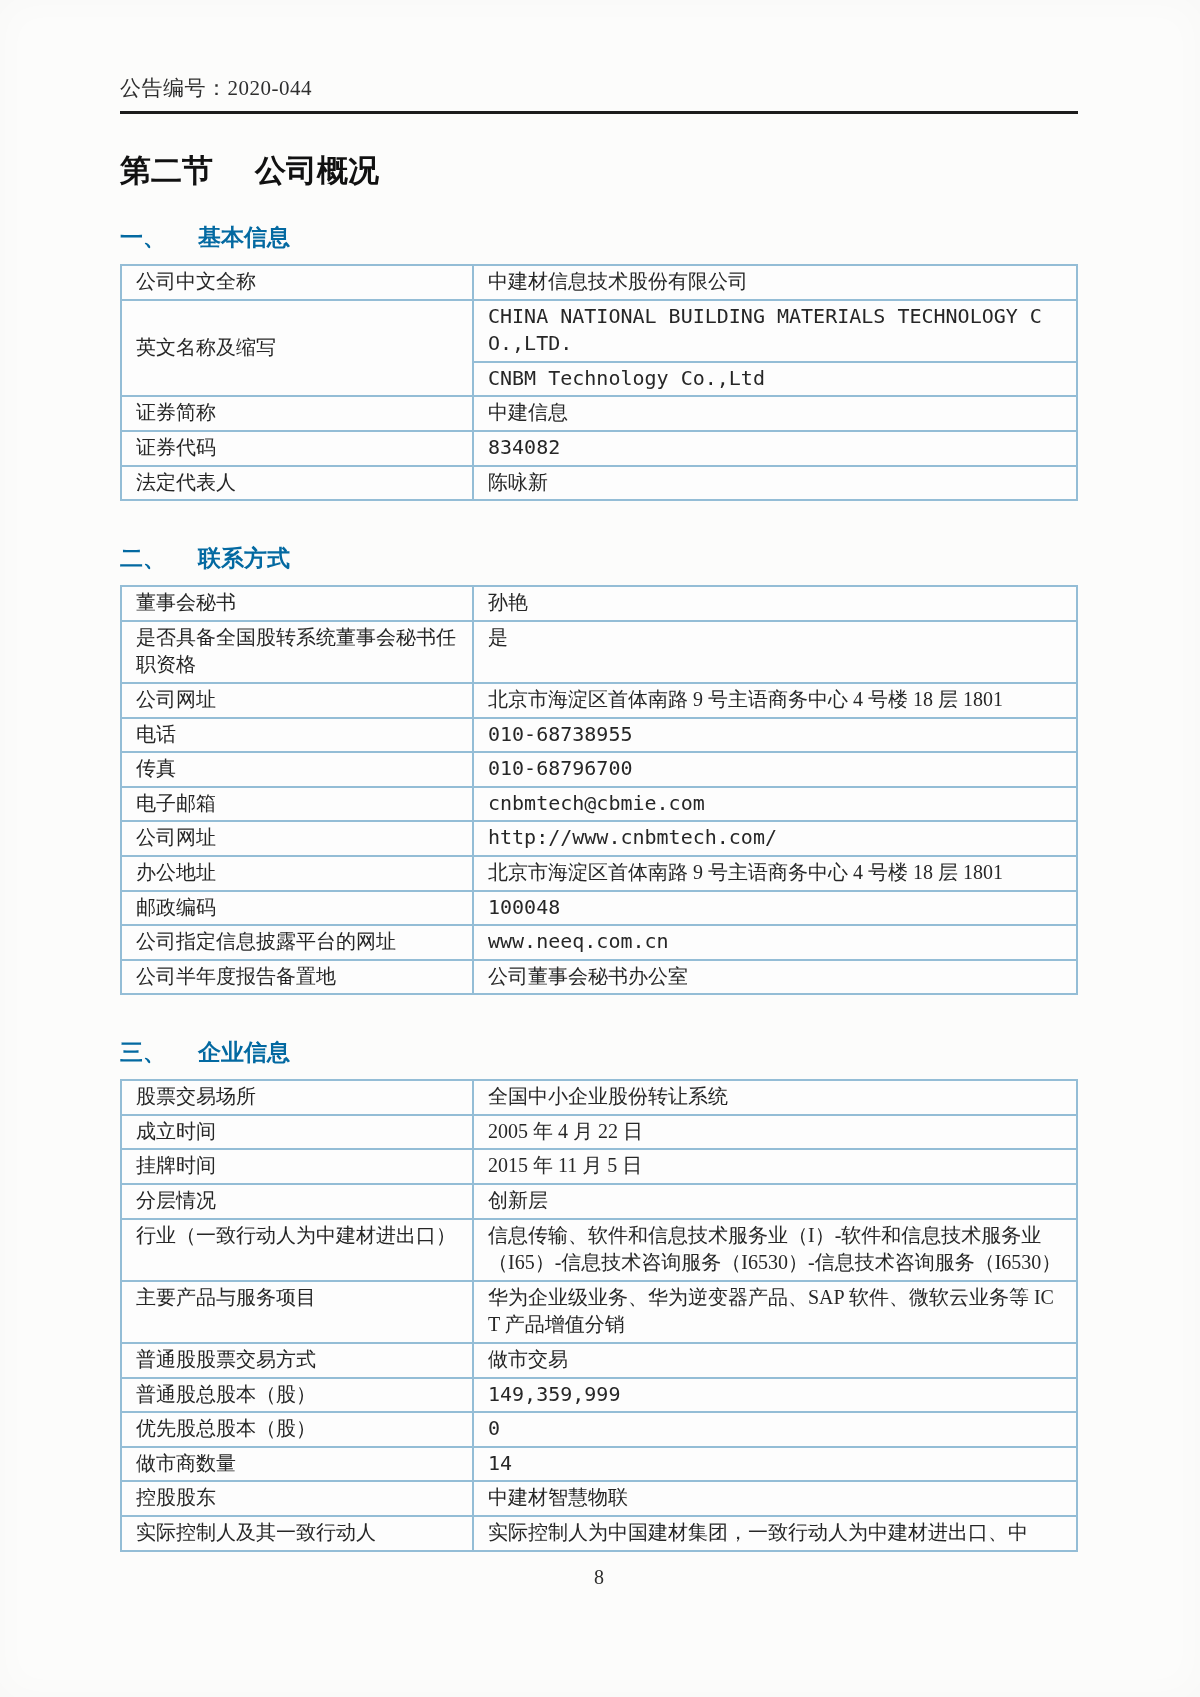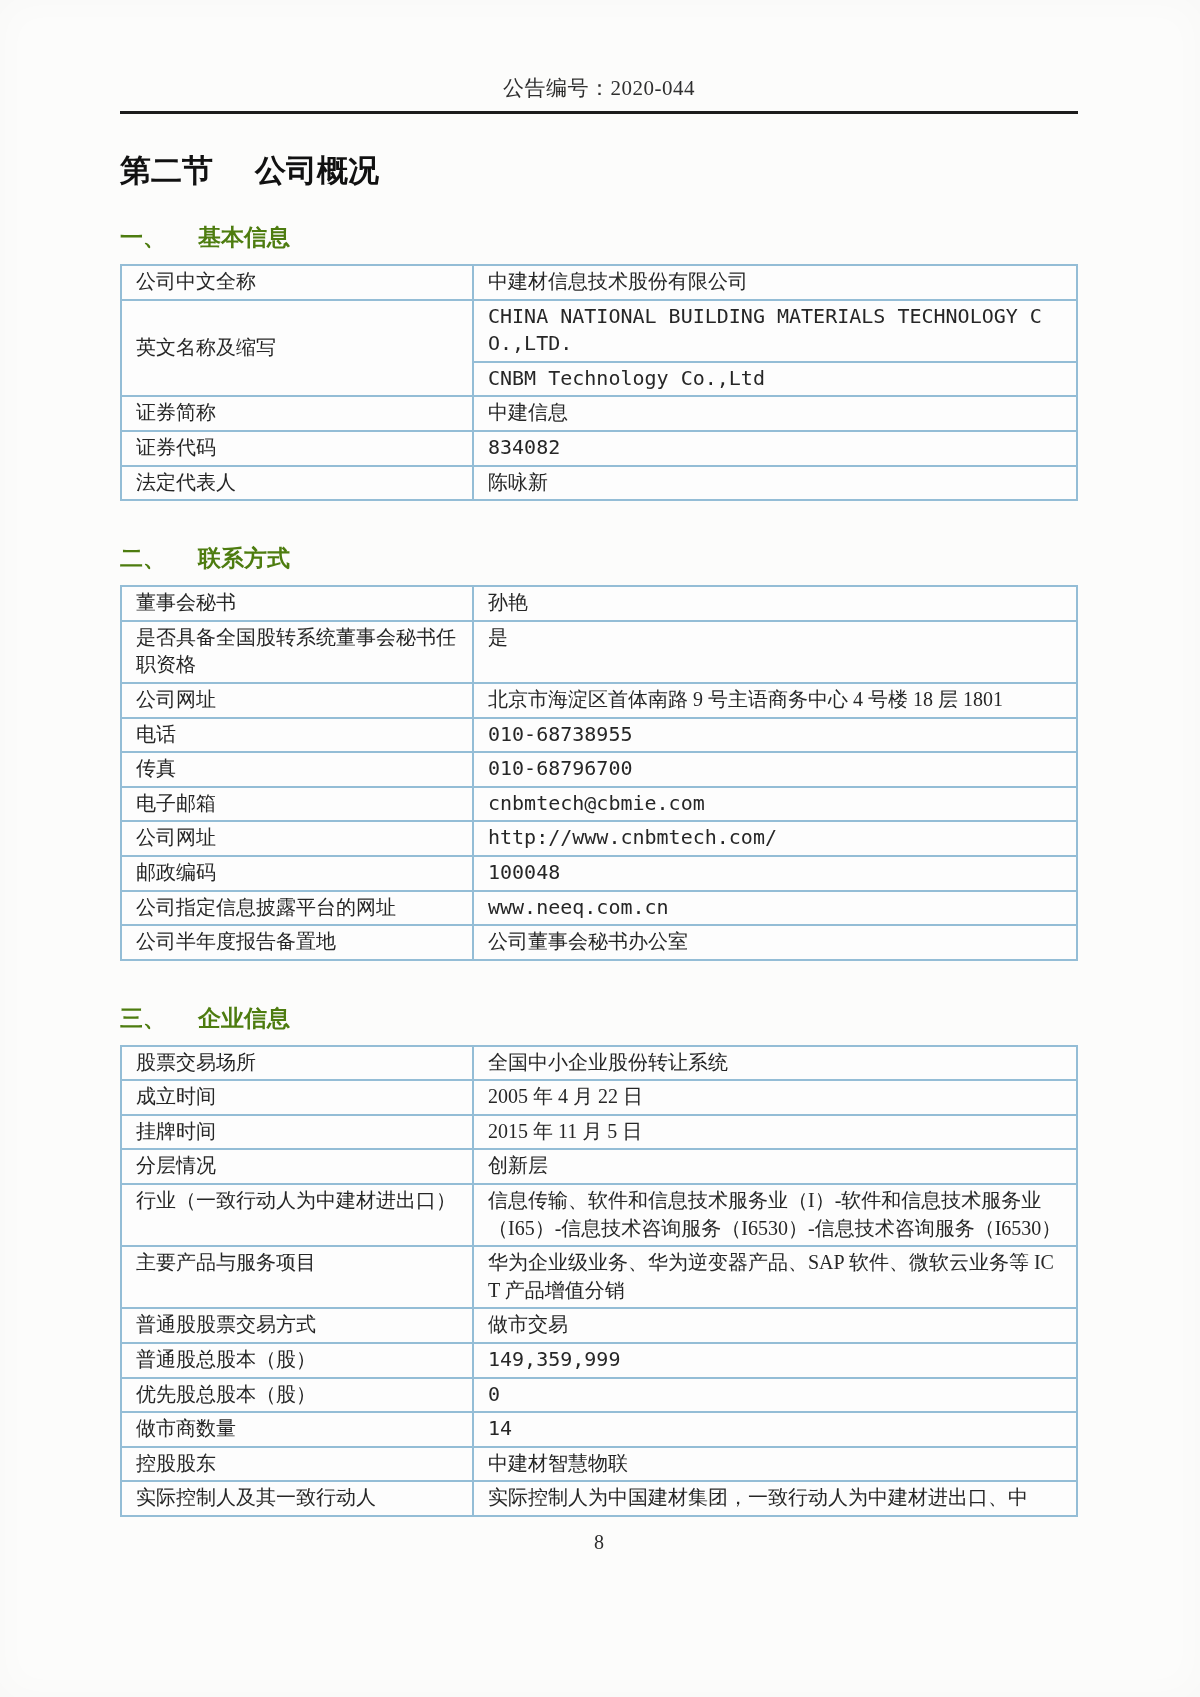--- a/index.html
+++ b/index.html
@@ -12,41 +12,41 @@
   }
   .page {
     width: 1200px; height: 1697px;
     background: #fcfcfb;
     padding: 0 122px 0 120px;
     overflow: hidden;
     box-shadow: inset 0 0 40px rgba(0,0,0,0.02);
   }
   .announcement-line {
     padding-top: 74px;
-    text-align: center;
+    text-align: left;
     font-size: 21px;
     letter-spacing: 0.5px;
     color: #2e2e2e;
   }
   .header-rule {
     margin-top: 9px;
     border-bottom: 3px solid #1c1c1c;
   }
   .doc-title {
     margin-top: 36px;
     font-size: 31px;
     font-weight: bold;
     color: #111;
   }
   .doc-title .gap { display: inline-block; width: 42px; }
   .section-heading {
     margin-top: 42px;
     font-size: 23px;
     font-weight: bold;
-    color: #4d7c0f;
+    color: #0369a1;
   }
   .section-heading .num { display: inline-block; }
   .section-heading .txt { display: inline-block; margin-left: 32px; }
   #section-basic .section-heading { margin-top: 30px; }
   table.info-table {
     margin-top: 11px;
     width: 100%;
     border-collapse: collapse;
     table-layout: fixed;
   }
@@ -149,20 +149,24 @@
       </tr>
       <tr>
         <td>电子邮箱</td>
         <td class="mono-val">cnbmtech@cbmie.com</td>
       </tr>
       <tr>
         <td>公司网址</td>
         <td class="mono-val">http://www.cnbmtech.com/</td>
       </tr>
       <tr>
+        <td>办公地址</td>
+        <td>北京市海淀区首体南路 9 号主语商务中心 4 号楼 18 层 1801</td>
+      </tr>
+      <tr>
         <td>邮政编码</td>
         <td class="mono-val">100048</td>
       </tr>
       <tr>
         <td>公司指定信息披露平台的网址</td>
         <td class="mono-val">www.neeq.com.cn</td>
       </tr>
       <tr>
         <td>公司半年度报告备置地</td>
         <td>公司董事会秘书办公室</td>

